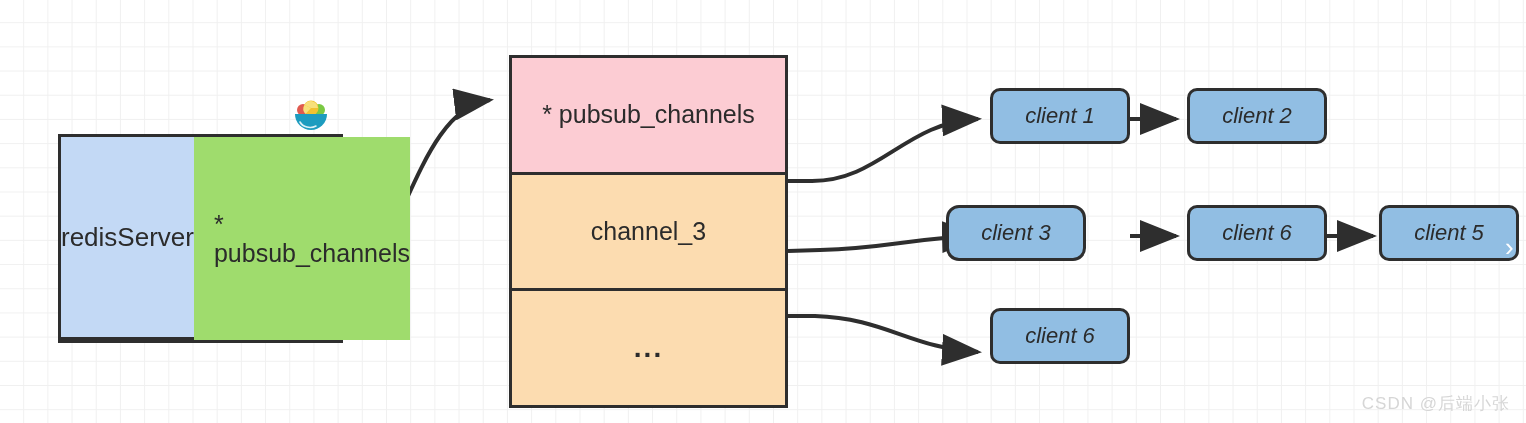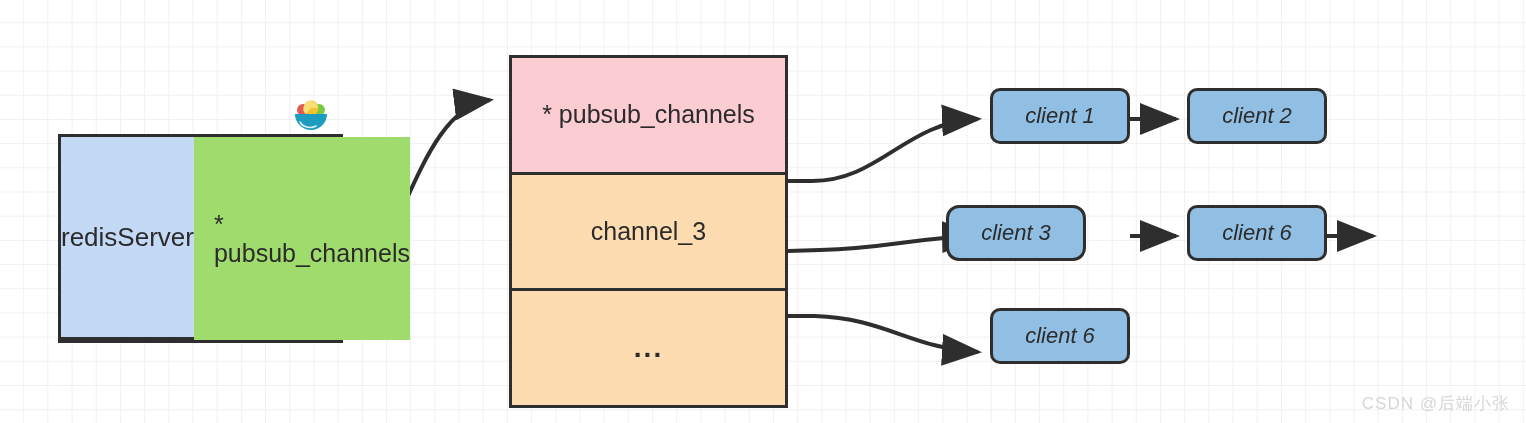--- a/index.html
+++ b/index.html
@@ -194,20 +194,21 @@
     <div class="table-row header">* pubsub_channels</div>
     <div class="table-row">channel_3</div>
     <div class="table-row ellipsis">...</div>
   </div>
 
   <div class="client" style="left:990px; top:88px;">client 1</div>
   <div class="client" style="left:1187px; top:88px;">client 2</div>
 
   <div class="client" style="left:946px; top:205px;border-radius:13px;">client 3</div>
   <div class="client" style="left:1187px; top:205px;">client 6</div>
+  <div class="client" style="left:1379px; top:205px;">client 5</div>
 
   <div class="client" style="left:990px; top:308px;">client 6</div>
 
   <div class="chevron" style="left:1505px; top:234px;">›</div>
 
   <div class="watermark">CSDN @后端小张</div>
 
 </div>
 
 </body></html>

